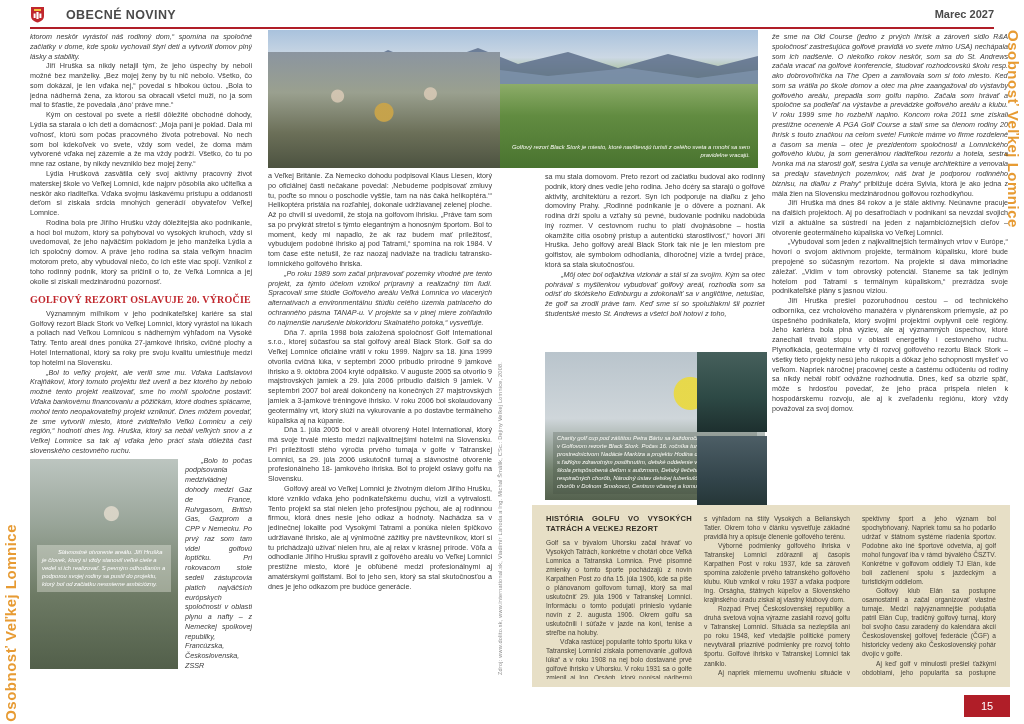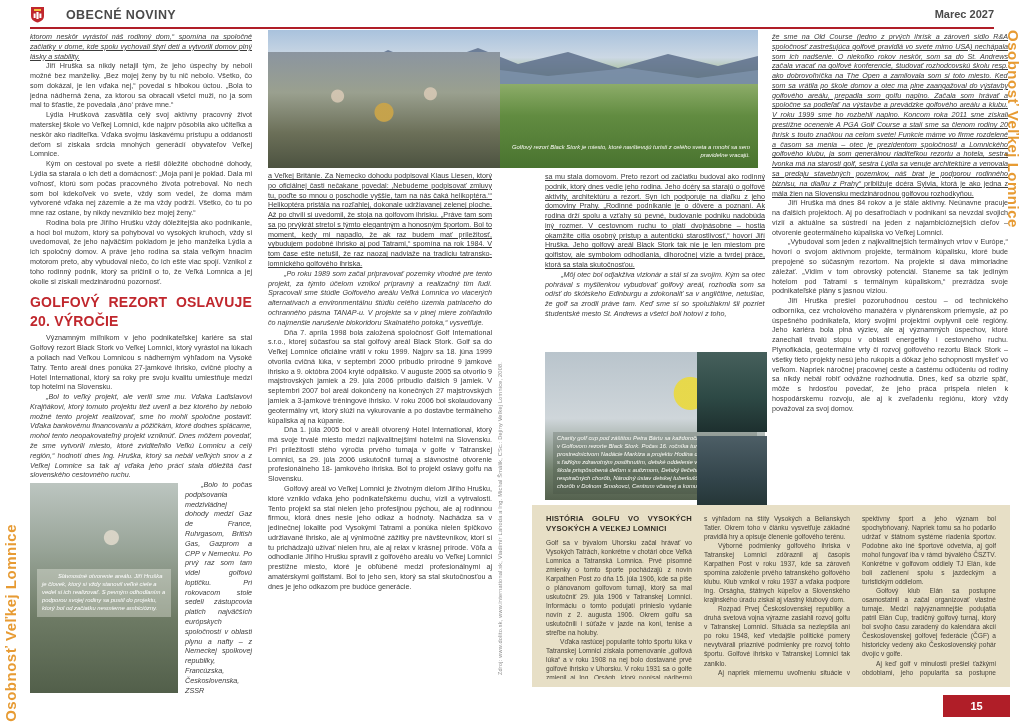--- a/index.html
+++ b/index.html
@@ -12,23 +12,23 @@
   .site{position:absolute;left:0;right:0;text-align:center;top:3px;font-size:10.5px;font-weight:bold;color:#b01e28;}
   .issue{position:absolute;right:0;top:2px;font-size:11px;font-weight:bold;color:#4a4a4a;}
   .rule{position:absolute;left:30px;right:30px;top:27px;height:2px;background:#b01e28;}
   
   .vert{position:absolute;font-weight:bold;font-size:15px;color:#e79b33;letter-spacing:.5px;white-space:nowrap;}
   .vert-right{right:2px;top:30px;writing-mode:vertical-rl;}
   .vert-left{left:2px;bottom:2px;writing-mode:vertical-rl;transform:rotate(180deg);}
   
   .col{position:absolute;text-align:justify;font-size:7.2px;line-height:1.36;overflow:hidden;}
   .col p{margin:0;text-indent:16px;}
-  .col p.noind{text-indent:0;text-decoration:underline;}
+  .col p.noind{text-indent:0;}
   .it{font-style:italic;}
-  .section-heading{color:#c0272d;font-weight:bold;font-size:14px;margin:7px 0 2px 0;text-indent:0 !important;letter-spacing:.2px;}
+  .section-heading{color:#c0272d;font-weight:bold;font-size:10px;margin:7px 0 2px 0;text-indent:0 !important;letter-spacing:.2px;font-family:Liberation Serif, serif;}
   
   .photo{position:absolute;overflow:hidden;}
   .photo-panorama{background:linear-gradient(180deg,#a9c2dd 0%,#ccd8e4 20%,#8fae6b 38%,#628c41 62%,#49732f 100%);}
   .ridge{position:absolute;left:0;top:14px;width:100%;height:40px;}
   .photo-group{background:
       radial-gradient(circle at 50% 52%, rgba(201,164,74,.95) 0 9px, rgba(201,164,74,0) 10px),
       radial-gradient(circle at 30% 38%, rgba(222,205,185,.8) 0 6px, rgba(222,205,185,0) 7px),
       radial-gradient(circle at 70% 36%, rgba(222,205,185,.8) 0 6px, rgba(222,205,185,0) 7px),
       linear-gradient(180deg,#8b95a0 0%,#9aa08f 35%,#6b6f58 70%,#4c5240 100%);}
   .photo-jester{background:
@@ -51,22 +51,22 @@
   
   .hbox{position:absolute;left:532px;top:505px;width:478px;height:182px;background:#e7dfc6;}
   .hbox-col{position:absolute;top:9px;bottom:8px;text-align:justify;font-size:6.6px;line-height:1.37;color:#46423a;overflow:hidden;}
   .hbox-col p{margin:0;text-indent:14px;}
   .hbox-col p.noind{text-indent:0;}
   .hbox-title{font-weight:bold;font-size:7.6px;line-height:1.3;color:#332f26;margin:0 0 4px 0;text-indent:0 !important;letter-spacing:.2px;}
   .hcol-a{left:14px;width:146px;}
   .hcol-b{left:172px;width:146px;}
   .hcol-c{left:330px;width:134px;}
   
-  .pagenum{position:absolute;right:14px;bottom:7px;width:67px;height:22px;background:#b01e28;color:#fff;
-      font-weight:bold;font-size:11px;display:flex;align-items:center;justify-content:center;}
+  .pagenum{position:absolute;right:14px;bottom:7px;width:46px;height:22px;background:#b01e28;color:#fff;
+      font-weight:normal;font-size:11px;display:flex;align-items:center;justify-content:center;}
 </style>
 </head>
 <body>
 
 <div class="page">
 
   <div class="masthead">
     <div class="brand">
       <svg width="15" height="17" viewBox="0 0 15 17">
         <path d="M1 1 h13 v9 c0 4 -4 6 -6.5 6.5 C5 16 1 14 1 10 Z" fill="#c0272d"></path>
@@ -89,22 +89,22 @@
       <polygon points="0,40 40,14 80,26 120,6 160,22 210,4 250,20 300,8 350,24 400,10 450,22 490,12 490,40" fill="#5d6f8b" opacity="0.85"></polygon>
       <polygon points="0,40 60,26 120,34 200,22 280,32 360,24 430,34 490,26 490,40" fill="#7e93ad" opacity="0.8"></polygon>
     </svg>
     <span class="photo-cap cap-resort">Golfový rezort Black Stork je miesto, ktoré navštevujú turisti z celého sveta a mnohí sa sem pravidelne vracajú.</span>
   </div>
   <div class="photo photo-group" style="left:268px;top:52px;width:232px;height:116px;"></div>
 
   <div class="col" style="left:30px;top:32px;width:222px;height:690px;">
     <p class="noind it">ktorom neskôr vyrástol náš rodinný dom,“ spomína na spoločné začiatky v dome, kde spolu vychovali štyri deti a vytvorili domov plný lásky a stability.</p>
     <p>Jiří Hruška sa nikdy netajil tým, že jeho úspechy by neboli možné bez manželky. „Bez mojej ženy by tu nič nebolo. Všetko, čo som dokázal, je len vďaka nej,“ povedal s hlbokou úctou. „Bola to jedna nádherná žena, za ktorou sa obracali všetci muži, no ja som mal to šťastie, že povedala ‚áno‘ práve mne.“</p>
+    <p>Kým on cestoval po svete a riešil dôležité obchodné dohody, Lýdia sa starala o ich deti a domácnosť: „Moja pani je poklad. Dala mi voľnosť, ktorú som počas pracovného života potreboval. No nech som bol kdekoľvek vo svete, vždy som vedel, že doma mám vytvorené vďaka nej zázemie a že ma vždy podrží. Všetko, čo tu po mne raz ostane, by nikdy nevzniklo bez mojej ženy.“</p>
     <p>Lýdia Hrušková zasvätila celý svoj aktívny pracovný život materskej škole vo Veľkej Lomnici, kde najprv pôsobila ako učiteľka a neskôr ako riaditeľka. Vďaka svojmu láskavému prístupu a oddanosti deťom si získala srdcia mnohých generácií obyvateľov Veľkej Lomnice.</p>
-    <p>Kým on cestoval po svete a riešil dôležité obchodné dohody, Lýdia sa starala o ich deti a domácnosť: „Moja pani je poklad. Dala mi voľnosť, ktorú som počas pracovného života potreboval. No nech som bol kdekoľvek vo svete, vždy som vedel, že doma mám vytvorené vďaka nej zázemie a že ma vždy podrží. Všetko, čo tu po mne raz ostane, by nikdy nevzniklo bez mojej ženy.“</p>
     <p>Rodina bola pre Jiřího Hrušku vždy dôležitejšia ako podnikanie, a hoci bol mužom, ktorý sa pohyboval vo vysokých kruhoch, vždy si uvedomoval, že jeho najväčším pokladom je jeho manželka Lýdia a ich spoločný domov. A práve jeho rodina sa stala veľkým hnacím motorom preto, aby vybudoval niečo, čo ich ešte viac spojí. Vznikol z toho rodinný podnik, ktorý sa pričinil o to, že Veľká Lomnica a jej okolie si získali medzinárodnú pozornosť.</p>
     <div class="section-heading">GOLFOVÝ REZORT OSLAVUJE 20. VÝROČIE</div>
     <p>Významným míľnikom v jeho podnikateľskej kariére sa stal Golfový rezort Black Stork vo Veľkej Lomnici, ktorý vyrástol na lúkach a poliach nad Veľkou Lomnicou s nádherným výhľadom na Vysoké Tatry. Tento areál dnes ponúka 27-jamkové ihrisko, cvičné plochy a Hotel International, ktorý sa roky pre svoju kvalitu umiestňuje medzi top hotelmi na Slovensku.</p>
     <p class="it">„Bol to veľký projekt, ale verili sme mu. Vďaka Ladislavovi Krajňákovi, ktorý tomuto projektu tiež uveril a bez ktorého by nebolo možné tento projekt realizovať, sme ho mohli spoločne postaviť. Vďaka bankovému financovaniu a pôžičkám, ktoré dodnes splácame, mohol tento neopakovateľný projekt vzniknúť. Dnes môžem povedať, že sme vytvorili miesto, ktoré zviditeľnilo Veľkú Lomnicu a celý región,“ hodnotí dnes Ing. Hruška, ktorý sa nebál veľkých snov a z Veľkej Lomnice sa tak aj vďaka jeho práci stala dôležitá časť slovenského cestovného ruchu.</p>
     <p>
       <span class="photo-opening">
         <span class="photo-cap cap-opening">Slávnostné otvorenie areálu. Jiří Hruška je človek, ktorý si vždy stanovil veľké ciele a vedel si ich realizovať. S pevným odhodlaním a podporou svojej rodiny sa pustil do projektu, ktorý bol od začiatku nesmierne ambiciózny.</span>
       </span>
       <span class="it">„Bolo to počas podpisovania medzivládnej dohody medzi Gaz de France, Ruhrgasom, British Gas, Gazprom a CPP v Nemecku. Po prvý raz som tam videl golfovú loptičku. Pri rokovacom stole sedeli zástupcovia piatich najväčších európskych spoločností v oblasti plynu a nafty – z Nemeckej spolkovej republiky, Francúzska, Československa, ZSSR</span>
     </p>
@@ -135,21 +135,21 @@
       <span class="it">že sme na Old Course (jedno z prvých ihrísk a zároveň sídlo R&amp;A spoločnosť zastrešujúca golfové pravidlá vo svete mimo USA) nechápala som ich nadšenie. O niekoľko rokov neskôr, som sa do St. Andrews začala vracať na golfové konferencie, študovať rozhodcovskú školu resp. ako dobrovoľníčka na The Open a zamilovala som si toto miesto. Keď som sa vrátila po škole domov a otec ma plne zaangažoval do výstavby golfového areálu, prepadla som golfu naplno. Začala som hrávať a spoločne sa podieľať na výstavbe a prevádzke golfového areálu a klubu. V roku 1999 sme ho rozbehli naplno. Koncom roka 2011 sme získali prestížne ocenenie A PGA Golf Course a stali sme sa členom rodiny 20 ihrísk s touto značkou na celom svete! Funkcie máme vo firme rozdelené a časom sa menia – otec je prezidentom spoločnosti a Lomnického golfového klubu, ja som generálnou riaditeľkou rezortu a hotela, sestra Ivonka má na starosti golf, sestra Lýdia sa venuje architektúre a venovala sa predaju stavebných pozemkov, náš brat je podporou rodinného biznisu, na diaľku z Prahy“</span>
       <span>približuje dcéra Sylvia, ktorá je ako jedna z mála žien na Slovensku medzinárodnou golfovou rozhodkyňou.</span>
     </p>
     <p>Jiří Hruška má dnes 84 rokov a je stále aktívny. Neúnavne pracuje na ďalších projektoch. Aj po desaťročiach v podnikaní sa nevzdal svojich vízií a aktuálne sa sústredí na jeden z najambicióznejších cieľov – otvorenie geotermálneho kúpaliska vo Veľkej Lomnici.</p>
     <p>„Vybudoval som jeden z najkvalitnejších termálnych vrtov v Európe,“ hovorí o svojom aktívnom projekte, termálnom kúpalisku, ktoré bude prepojené so súčasným rezortom. Na projekte si dáva mimoriadne záležať. „Vidím v tom obrovský potenciál. Staneme sa tak jediným hotelom pod Tatrami s termálnym kúpaliskom,“ prezrádza svoje podnikateľské plány s jasnou víziou.</p>
     <p>Jiří Hruška prešiel pozoruhodnou cestou – od technického odborníka, cez vrcholového manažéra v plynárenskom priemysle, až po úspešného podnikateľa, ktorý svojimi projektmi ovplyvnil celé regióny. Jeho kariéra bola plná výziev, ale aj významných úspechov, ktoré zanechali trvalú stopu v oblasti energetiky i cestovného ruchu. Plynofikácia, geotermálne vrty či rozvoj golfového rezortu Black Stork – všetky tieto projekty nesú jeho rukopis a dôkaz jeho schopnosti myslieť vo veľkom. Napriek náročnej pracovnej ceste a častému odlúčeniu od rodiny sa nikdy nebál robiť odvážne rozhodnutia. Dnes, keď sa obzrie späť, môže s hrdosťou povedať, že jeho práca prispela nielen k hospodárskemu rozvoju, ale aj k zveľadeniu regiónu, ktorý vždy považoval za svoj domov.</p>
   </div>
 
   <div class="hbox">
     <div class="hbox-col hcol-a">
-      <div class="hbox-title">HISTÓRIA GOLFU VO VYSOKÝCH VYSOKÝCH A VEĽKEJ LOMNICI</div>
+      <div class="hbox-title">HISTÓRIA GOLFU VO VYSOKÝCH TATRÁCH A VEĽKEJ REZORT</div>
       <p class="noind">Golf sa v bývalom Uhorsku začal hrávať vo Vysokých Tatrách, konkrétne v chotári obce Veľká Lomnica a Tatranská Lomnica. Prvé písomné zmienky o tomto športe pochádzajú z novín Karpathen Post zo dňa 15. júla 1906, kde sa píše o plánovanom golfovom turnaji, ktorý sa mal uskutočniť 29. júla 1906 v Tatranskej Lomnici. Informáciu o tomto podujatí prinieslo vydanie novín z 2. augusta 1906. Okrem golfu sa uskutočnili i súťaže v jazde na koni, tenise a streľbe na holuby.</p>
       <p>Vďaka rastúcej popularite tohto športu lúka v Tatranskej Lomnici získala pomenovanie „golfová lúka“ a v roku 1908 na nej bolo dostavané prvé golfové ihrisko v Uhorsku. V roku 1931 sa o golfe zmienil aj Ing. Orságh, ktorý popísal nádhernú polohu 9-jamkového golfového ihriska</p>
     </div>
     <div class="hbox-col hcol-b">
       <p class="noind">s výhľadom na štíty Vysokých a Belianskych Tatier. Okrem toho v článku vysvetľuje základné pravidlá hry a opisuje členenie golfového terénu.</p>
       <p>Výborné podmienky golfového ihriska v Tatranskej Lomnici zdôraznil aj časopis Karpathen Post v roku 1937, kde sa zároveň spomína založenie prvého tatranského golfového klubu. Klub vznikol v roku 1937 a vďaka podpore Ing. Orságha, štátnych kúpeľov a Slovenského krajinského úradu získal aj vlastný klubový dom.</p>
       <p>Rozpad Prvej Československej republiky a druhá svetová vojna výrazne zasiahli rozvoj golfu v Tatranskej Lomnici. Situácia sa nezlepšila ani po roku 1948, keď vtedajšie politické pomery nevytvárali priaznivé podmienky pre rozvoj tohto športu. Golfové ihrisko v Tatranskej Lomnici tak zaniklo.</p>
       <p>Aj napriek miernemu uvoľneniu situácie v roku 1968 bol golf stále vnímaný ako neper-</p>
     </div>
     <div class="hbox-col hcol-c">

